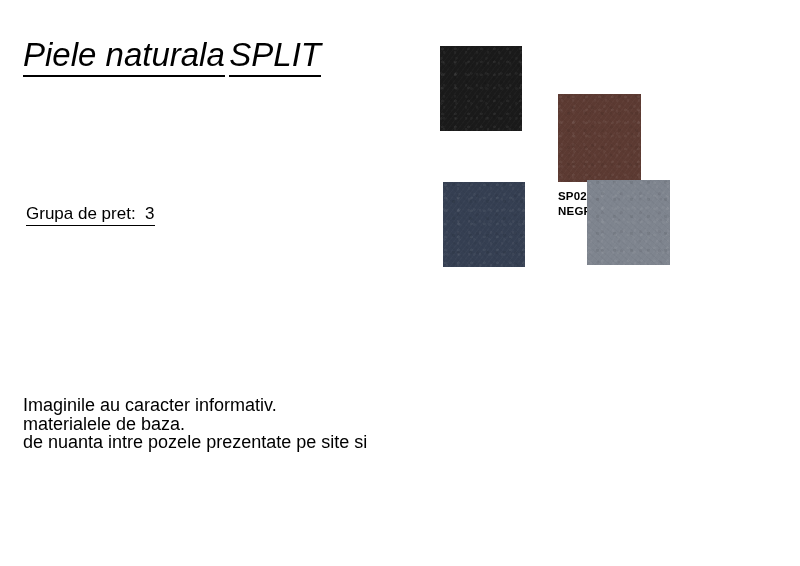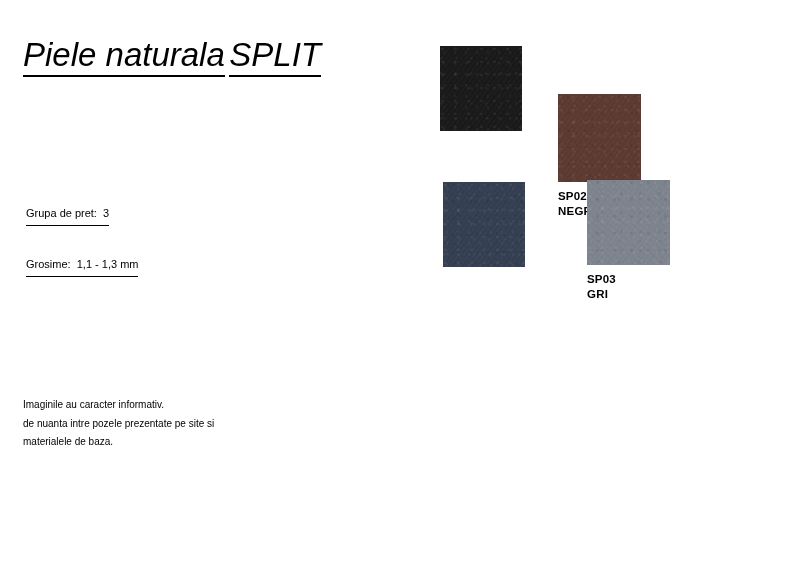--- a/index.html
+++ b/index.html
@@ -46,36 +46,36 @@
     white-space: nowrap;
     border-bottom: 2px solid #000;
     display: inline-block;
     padding-bottom: 1px;
     margin-top: 5px;
   }
 
   .spec {
     position: absolute;
     left: 26px;
-    font-size: 11px;
+    font-size: 17px;
     line-height: 21px;
     font-weight: 400;
     white-space: pre;
     border-bottom: 1px solid #000;
     display: inline-block;
     padding-bottom: 1px;
   }
   .spec-price { top: 203px; }
   .spec-thickness { top: 254px; }
 
   .disclaimer {
     position: absolute;
     left: 23px;
     top: 396px;
-    font-size: 10px;
+    font-size: 18px;
     line-height: 18.5px;
     font-weight: 400;
   }
   .disclaimer div { white-space: pre; }
 
   
   .swatch {
     position: absolute;
   }
   .swatch-chip {
@@ -120,44 +120,39 @@
 
 <div class="page">
 
   <div class="title-block">
     <div class="title-line-1">Piele naturala</div>
     <div class="title-line-2">SPLIT</div>
   </div>
 
   <div class="spec spec-price">Grupa de pret:  3</div>
 
-  <div class="spec spec-thickness">Grosime:  1,1 - 1,3 mm</div>
 
   <div class="disclaimer">
     <div>Imaginile au caracter informativ.</div>
+    <div>materialele de baza.</div>
     <div>de nuanta intre pozele prezentate pe site si</div>
-    <div>materialele de baza.</div>
   </div>
 
   <div id="swatch-grid">
       <div class="swatch" style="left: 440px; top: 46px;">
         <div class="swatch-chip" style="width: 82px; height: 85px; background: rgb(26, 26, 26);"></div>
       </div>
       <div class="swatch" style="left: 558px; top: 50px; margin-top: 44px;">
         <div class="swatch-chip" style="width: 83px; height: 88px; background: rgb(92, 58, 50);"></div>
         <div class="swatch-label">
           <div>SP02</div>
           <div>NEGRU</div>
         </div>
       </div>
       <div class="swatch" style="left: 443px; top: 182px;">
         <div class="swatch-chip" style="width: 82px; height: 85px; background: rgb(53, 63, 82);"></div>
       </div>
       <div class="swatch" style="left: 587px; top: 180px;">
         <div class="swatch-chip" style="width: 83px; height: 85px; background: rgb(126, 132, 142);"></div>
-        <div class="swatch-label">
-          <div>SP03</div>
-          <div>GRI</div>
-        </div>
       </div>
     </div>
 
 </div>
 
 </body></html>

